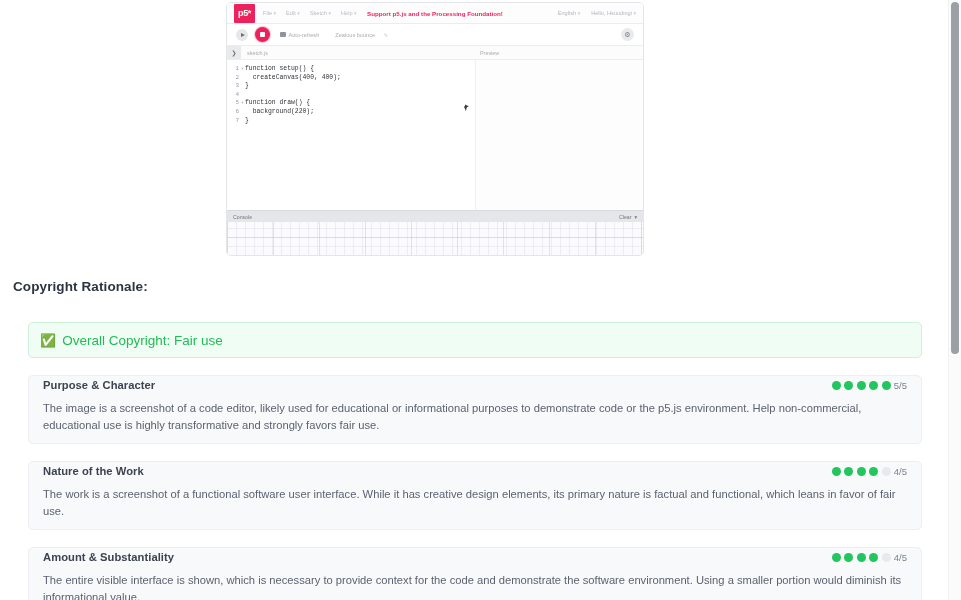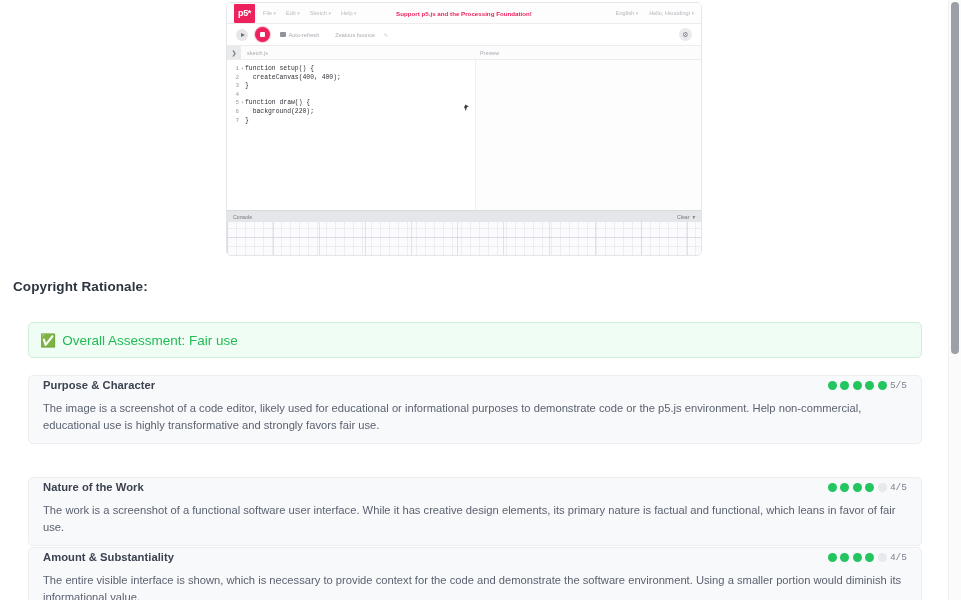--- a/index.html
+++ b/index.html
@@ -14,21 +14,21 @@
     position: relative;
     width: 961px; height: 600px;
     background: #ffffff;
     overflow: hidden;
   }
 
   
   .shot-wrap {
     position: absolute;
     left: 226px; top: 2px;
-    width: 476px; height: 254px;
+    width: 418px; height: 254px;
     background: #ffffff;
     border: 1px solid #e3e5e8;
     border-radius: 5px;
     overflow: hidden;
     filter: blur(0.18px);
   }
   .p5-navbar {
     height: 21px;
     background: #fdfdfd;
     border-bottom: 1px solid #ececec;
@@ -204,29 +204,29 @@
 
   .factor-card {
     position: absolute; left: 28px;
     width: 894px;
     background: #f8f9fb;
     border: 1px solid #eceef1;
     border-radius: 5px;
     padding: 3px 14px 12px 14px;
   }
   #card-0 { top: 375px; height: 69px; }
-  #card-1 { top: 461px; height: 69px; margin-top: 16px; }
+  #card-1 { top: 461px; height: 69px; }
   #card-2 { top: 547px; height: 69px; }
 
   .factor-head { display: flex; align-items: flex-start; }
   .factor-title {
     font-size: 11.2px; font-weight: bold; color: #3c4250;
     letter-spacing: 0.05px;
   }
-  .rating { margin-left: auto; display: flex; align-items: center; padding-top: 1px; font-family: Liberation Mono, monospace; }
+  .rating { margin-left: auto; display: flex; align-items: center; padding-top: 1px; }
   .dots { display: flex; gap: 3.5px; }
   .dot { width: 9px; height: 9px; border-radius: 50%; background: #e7e9ec; }
   .dot.on { background: #22c55e; }
   .rating-label { font-size: 9.5px; color: #7b8190; margin-left: 3px; }
   .factor-body {
     margin-top: 9px;
     font-size: 11.2px;
     line-height: 16.5px;
     color: #5b6270;
   }
@@ -314,21 +314,21 @@
         <span>▾</span>
       </span>
     </div>
     <div class="canvas-area"></div>
   </div>
 
   <div class="rationale-title">Copyright Rationale:</div>
 
   <div class="assessment-banner">
     <span class="check-emoji">✅</span>
-    <span class="assessment-text">Overall Assessment: Fair use</span>
+    <span class="assessment-text">Overall Copyright: Fair use</span>
   </div>
 
   <div class="factor-card" id="card-0">
     <div class="factor-head">
       <span class="factor-title">Purpose &amp; Character</span>
       <span class="rating">
         <span class="dots">
           <span class="dot on"></span>
           <span class="dot on"></span>
           <span class="dot on"></span>

